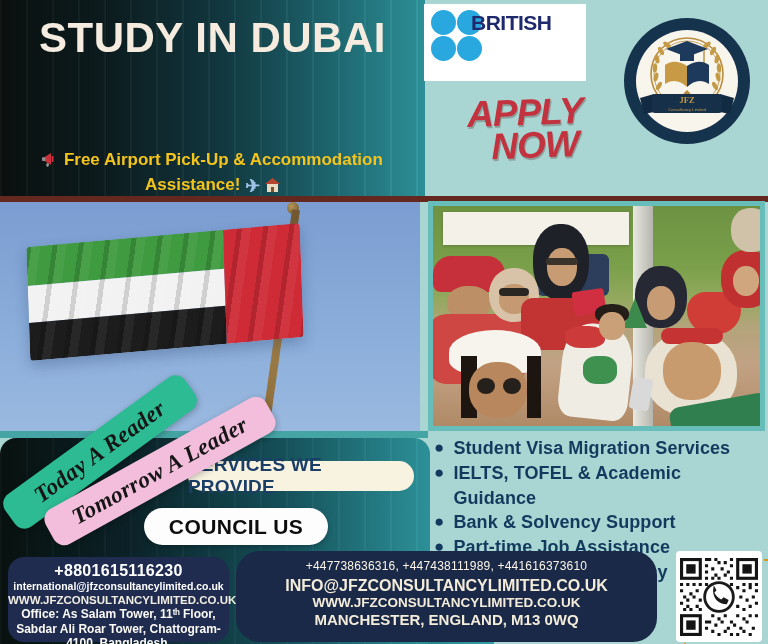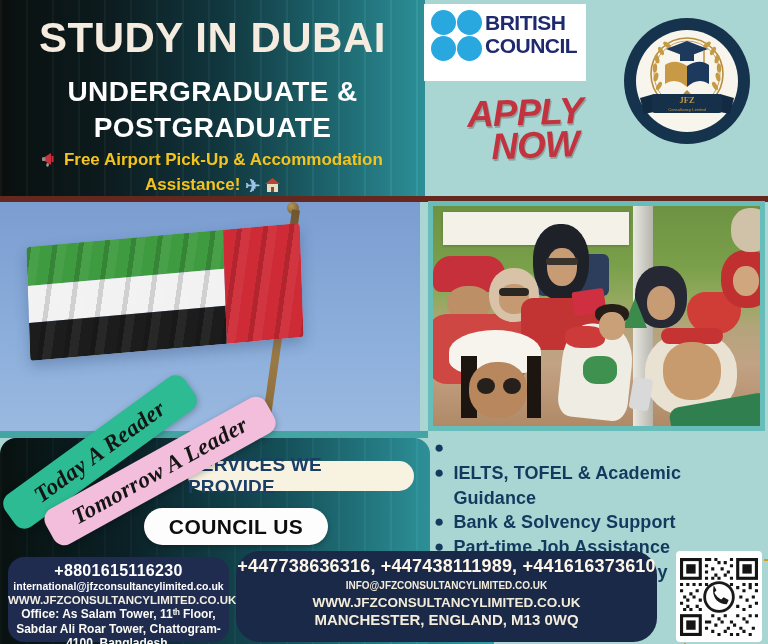--- a/index.html
+++ b/index.html
@@ -26,21 +26,21 @@
   .promo{left:0;top:148px;width:425px;text-align:center;
     font-size:17px;font-weight:700;line-height:23px;color:#f4c41d;}
   .promo .ic{display:inline-block;vertical-align:-2px;}
   .plane-glyph{color:#9fc3e8;font-size:18px;}
 
   
   .bc-box{left:424px;top:4px;width:162px;height:77px;background:#ffffff;}
   .bc-dots{position:absolute;left:7px;top:6px;width:52px;height:50px;
     display:grid;grid-template-columns:25px 25px;grid-template-rows:25px 25px;gap:1px;}
   .bc-dot{width:25px;height:25px;border-radius:50%;background:#29a8df;}
-  .bc-name{position:absolute;left:61px;top:7px;font-size:21px;font-weight:800;
+  .bc-name{position:absolute;left:47px;top:7px;font-size:21px;font-weight:800;
     line-height:23px;color:#1f2a6e;letter-spacing:-0.5px;}
   .bc-tag{position:absolute;left:7px;top:54px;width:150px;
     font-size:19px;font-weight:400;color:#262626;letter-spacing:0.2px;}
 
   
   .apply{left:438px;top:96px;width:175px;text-align:center;
     font-size:37px;line-height:33px;font-weight:900;font-style:italic;
     color:#c2333f;letter-spacing:-1px;transform:rotate(-2deg);
     text-shadow:1px 2px 0 rgba(70,25,25,0.28);}
   .apply .l2{display:block;transform:translateX(9px);}
@@ -102,43 +102,39 @@
   
   .bd-box{left:8px;top:557px;width:221px;height:85px;border-radius:16px;background:#1f2c50;
     text-align:center;color:#ffffff;padding-top:4px;box-sizing:border-box;}
   .bd-phone{font-size:16px;font-weight:800;line-height:19px;letter-spacing:0.3px;}
   .bd-email{font-size:10.5px;font-weight:700;line-height:13px;}
   .bd-web{font-size:11.5px;font-weight:800;line-height:14px;color:#f2ede1;}
   .bd-addr{font-size:12px;font-weight:700;line-height:14.5px;color:#fcfaf4;}
 
   .uk-box{left:236px;top:551px;width:421px;height:91px;border-radius:24px;background:#1a2947;
     text-align:center;color:#f4ecda;padding-top:5px;box-sizing:border-box;}
-  .uk-phone{font-size:18px;font-weight:700;line-height:21px;color:#fdf6e8;letter-spacing:0.2px;}
-  .uk-email{font-size:10px;font-weight:800;line-height:17px;}
+  .uk-phone{font-size:12px;font-weight:400;line-height:21px;color:#fdf6e8;letter-spacing:0.2px;}
+  .uk-email{font-size:16px;font-weight:800;line-height:17px;}
   .uk-web{font-size:13.5px;font-weight:800;line-height:17px;}
   .uk-addr{font-size:15px;font-weight:800;line-height:18.5px;}
 
   
   .qr-accent{left:684px;top:559px;width:82px;height:86px;border:2px dashed #d19a22;}
   .qr-card{left:676px;top:551px;width:86px;height:91px;background:#ffffff;border-radius:4px;
     display:flex;align-items:center;justify-content:center;}
 </style>
 </head>
 <body>
 
 <div class="canvas">
 
   <div class="abs top-band"></div>
   <div class="abs maroon-line"></div>
 
   <div class="abs study-title">STUDY IN DUBAI</div>
-  <div class="abs subtitle">
-    <div>UNDERGRADUATE &amp;</div>
-    <div>POSTGRADUATE</div>
-  </div>
   <div class="abs promo">
     <div>
       <span class="ic">
         <svg width="17" height="15" viewBox="0 0 17 15">
             <polygon points="1,6 9,1 9,13 1,8" fill="#c9323c"></polygon>
             <rect x="0" y="5.3" width="3.4" height="3.6" rx="1" fill="#8f8f8f"></rect>
             <rect x="9.5" y="4" width="2" height="6" fill="#c9323c"></rect>
             <rect x="4.5" y="11" width="2.5" height="3.5" rx="1" transform="rotate(12 5 12)" fill="#9a9a9a"></rect>
           </svg>
       </span>
@@ -159,21 +155,20 @@
 
   <div class="abs bc-box">
     <div class="bc-dots">
       <div class="bc-dot"></div>
       <div class="bc-dot"></div>
       <div class="bc-dot"></div>
       <div class="bc-dot"></div>
     </div>
     <div class="bc-name">
       <div>BRITISH</div>
-      <div>COUNCIL</div>
     </div>
   </div>
 
   <div class="abs apply">
     <span>APPLY</span>
     <span class="l2">NOW</span>
   </div>
 
   <svg class="abs" style="left:620px;top:14px;" width="134" height="134" viewBox="0 0 134 134">
     <circle cx="67" cy="67" r="63" fill="#16334d"></circle>
@@ -268,20 +263,21 @@
     <div class="pb" style="left:166px;top:106px;width:26px;height:28px;background:#caa078;border-radius:46%;"></div>
   </div>
 
   <div class="abs teal-sep"></div>
   <div class="abs left-panel"></div>
   <div class="abs left-panel-ext"></div>
 
   <ul class="abs services-list">
     <li>
         <span class="blt">●</span>
+        <span>Student Visa Migration Services</span>
       </li>
     <li>
         <span class="blt">●</span>
         <span>IELTS, TOFEL &amp; Academic Guidance</span>
       </li>
     <li>
         <span class="blt">●</span>
         <span>Bank &amp; Solvency Support</span>
       </li>
     <li>

